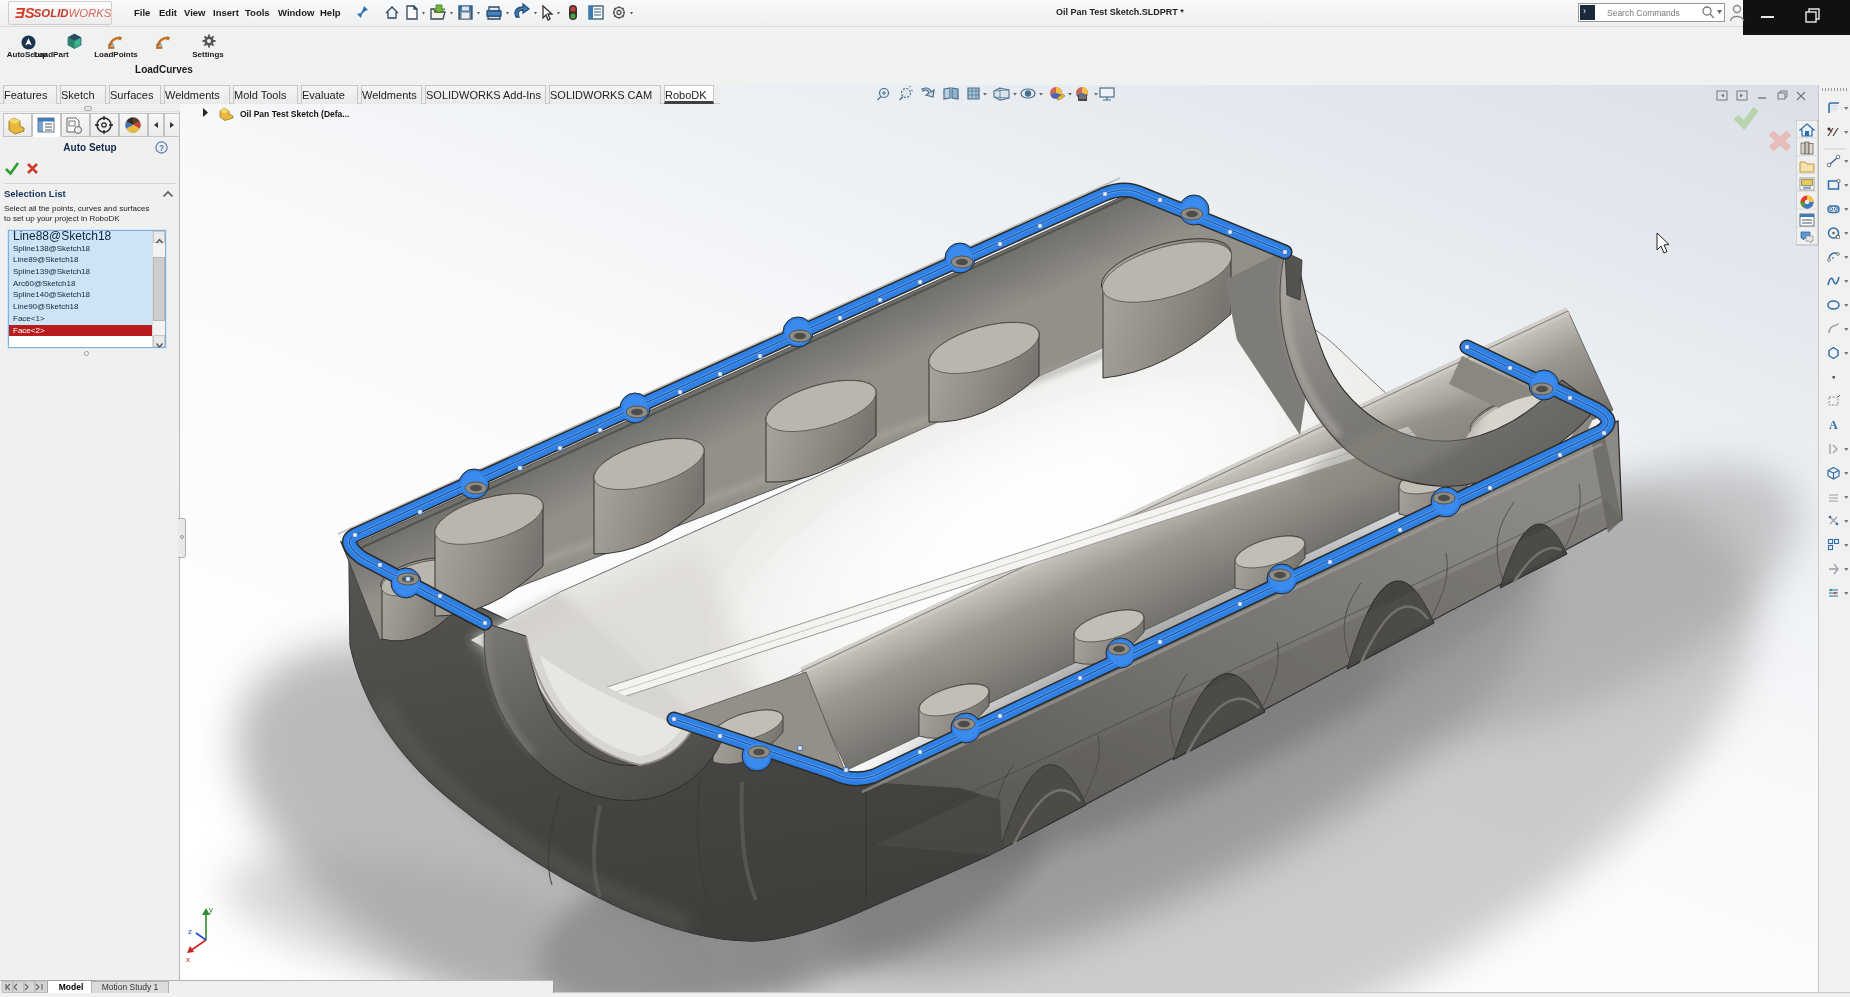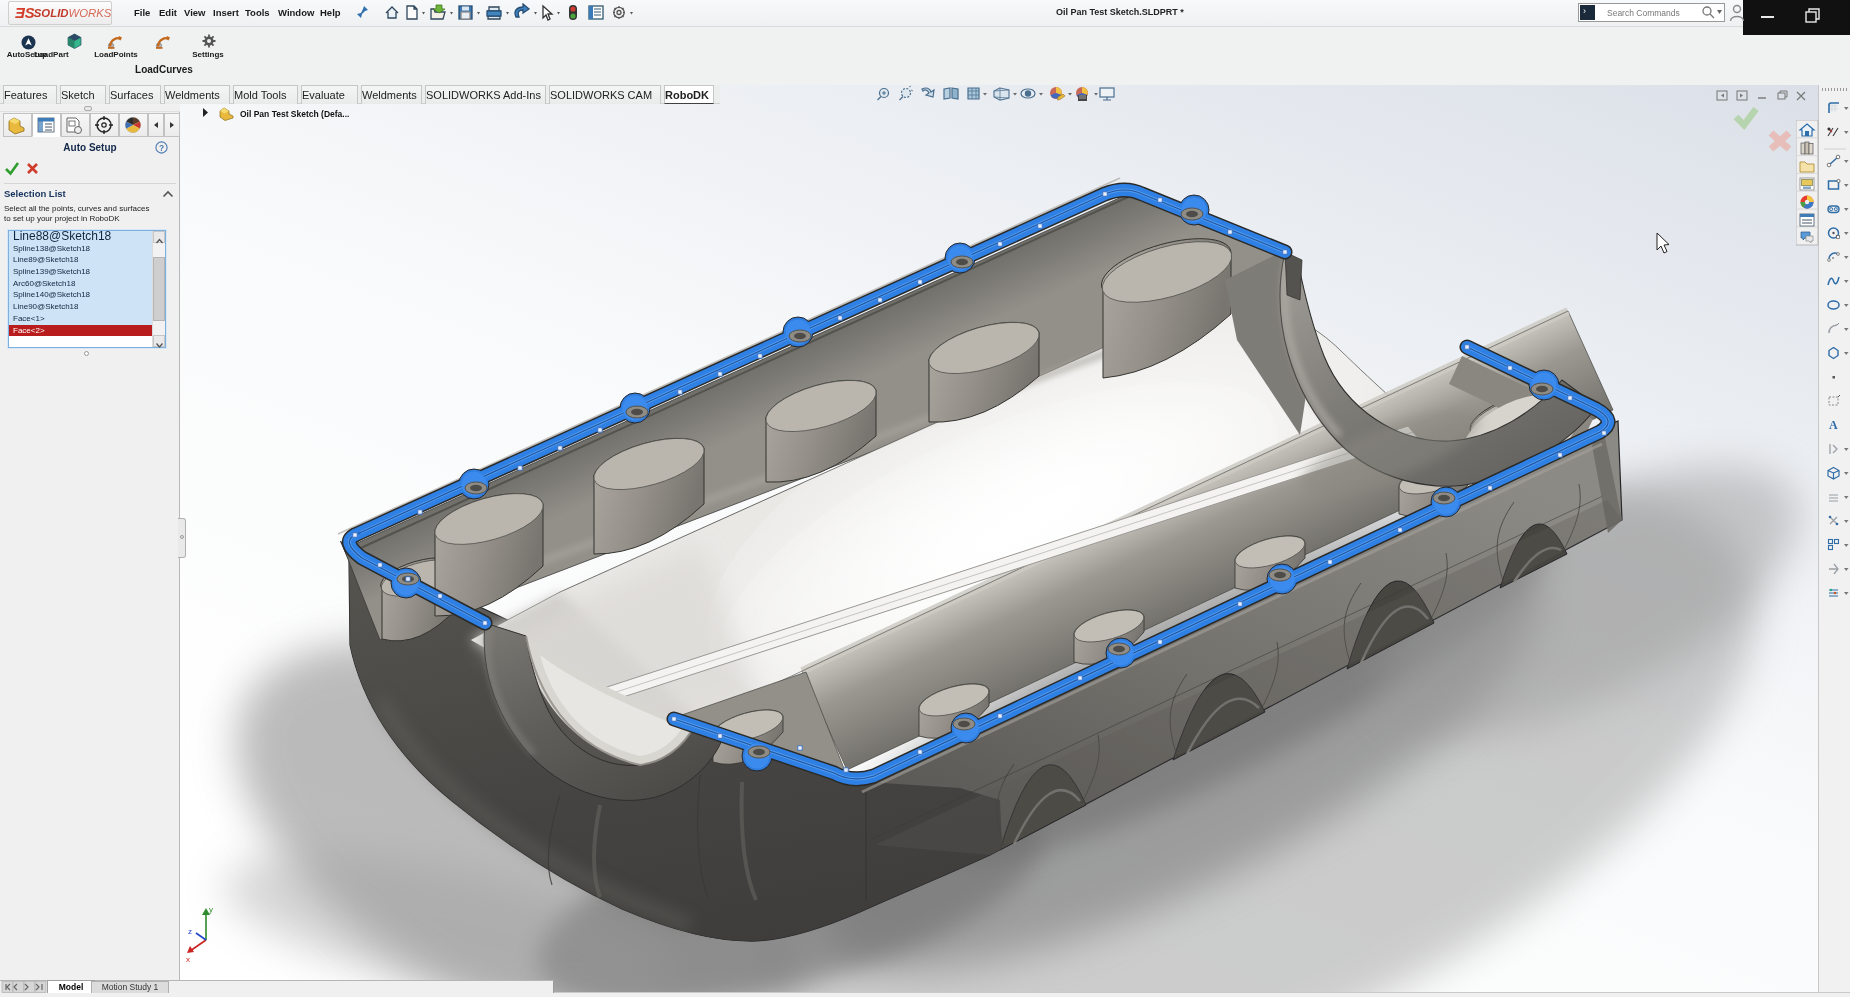--- a/index.html
+++ b/index.html
@@ -3,21 +3,21 @@
 <style>
 *{margin:0;padding:0;box-sizing:border-box}
 html,body{width:1850px;height:997px;overflow:hidden;font-family:"Liberation Sans",sans-serif;background:#fff}
 .abs{position:absolute}
 #menubar{left:0;top:0;width:1850px;height:27px;background:linear-gradient(#f8f9fa,#eef0f1);border-bottom:1px solid #d8dadb;z-index:30}
 #logo{left:8px;top:1px;width:104px;height:24px;background:linear-gradient(#fdfdfd,#ececec);border:1px solid #cfcfcf;border-radius:2px;display:flex;align-items:center;padding-left:5px}
 .menu{top:7px;font-size:9.5px;color:#1a1a1a;font-weight:bold;z-index:31}
 #row2{left:0;top:27px;width:1850px;height:58px;background:#f0f1f1;z-index:30}
 #tabrow{left:0;top:85px;width:720px;height:19px;background:#eceeee;z-index:30;border-bottom:1px solid #d0d0d0}
 .tab{position:absolute;top:0;height:19px;border:1px solid #c6c6c6;border-bottom:none;font-size:11px;color:#222;text-align:left;line-height:18px;background:linear-gradient(#f4f5f5,#e9eaea)}
-.tabact{background:#fff;font-weight:bold;border-bottom:1px solid #404040}
+.tabact{background:#fff;font-weight:normal;border-bottom:3px solid #404040}
 #leftpanel{left:0;top:104px;width:180px;height:877px;background:#f0f0f0;border-right:1px solid #b8b8b8;z-index:25}
 .ptab{position:absolute;top:0;height:24px;border:1px solid #c2c2c2;background:linear-gradient(#f7f7f7,#ebebeb)}
 .ptabact{background:#fff;border-bottom:1px solid #fff}
 #rightbar{left:1818px;top:85px;width:32px;height:907px;background:#f1f1f1;border-left:1px solid #c8c8c8;z-index:26}
 #bottabs{left:0;top:980px;width:554px;height:13px;background:#f0f0f0;border-top:1px solid #b5b5b5;border-right:1px solid #9a9a9a;z-index:30}
 #statusbar{left:0;top:992px;width:1850px;height:5px;background:#f0f0f0;border-top:1px solid #c9c9c9;z-index:29}
 #blackbox{left:1743px;top:0;width:107px;height:35px;background:#111;z-index:40}
 </style></head><body>
 
 <svg class="abs" style="left:0;top:0;z-index:1" width="1850" height="997" viewBox="0 0 1850 997">

